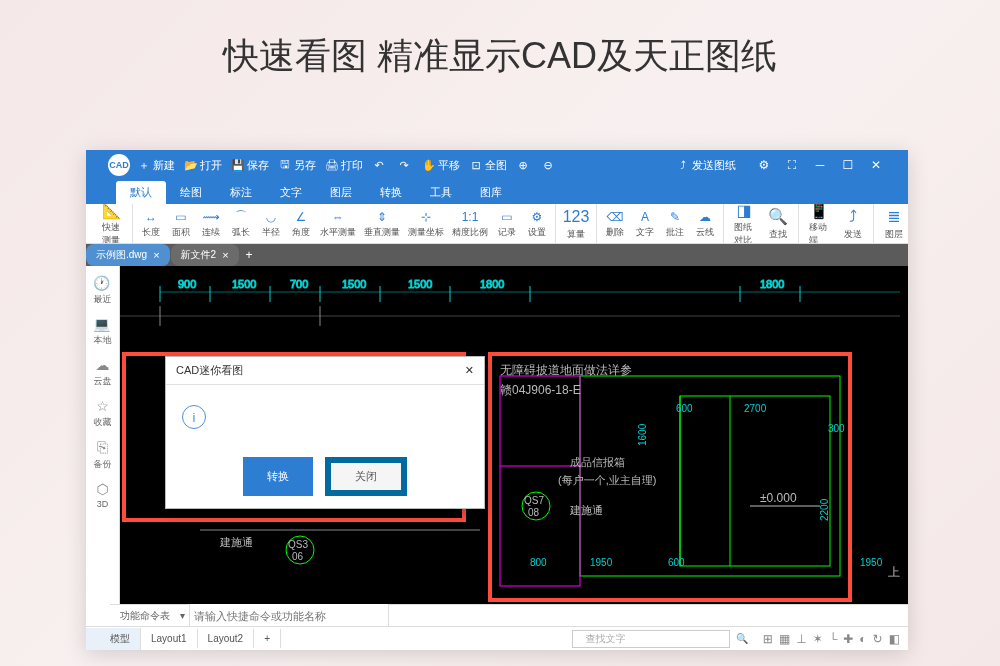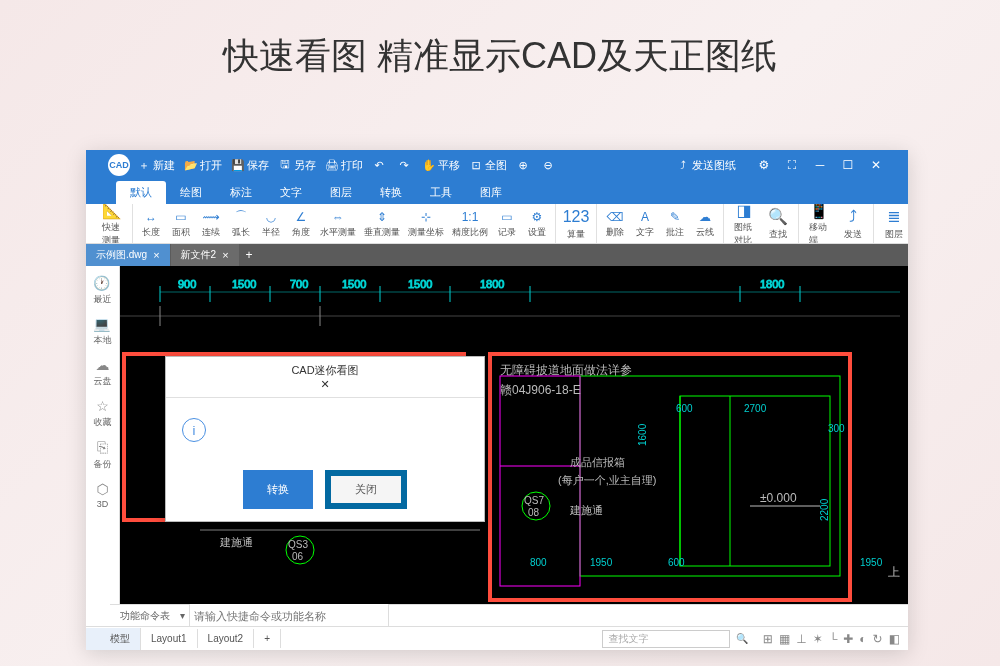--- a/index.html
+++ b/index.html
@@ -18,50 +18,50 @@
 .menubar .mtab.active { background: #fff; color: #2d7dd2; border-radius: 3px 3px 0 0; }
 .toolbar { background: #fff; border-bottom: 1px solid #ddd; height: 40px; display: flex; align-items: center; padding: 0 6px; font-size: 10px; color: #555; overflow: hidden; }
 .tool-group { display: flex; align-items: center; gap: 2px; border-right: 1px solid #e0e0e0; padding: 0 4px; height: 100%; }
 .tool-btn { display: flex; flex-direction: column; align-items: center; gap: 1px; padding: 2px 3px; cursor: pointer; min-width: 28px; }
 .tool-btn .ticon { width: 16px; height: 16px; display: flex; align-items: center; justify-content: center; color: #2d7dd2; font-size: 12px; }
 .tool-btn .tlabel { font-size: 9px; white-space: nowrap; }
 .tool-big { display: flex; flex-direction: column; align-items: center; padding: 2px 6px; cursor: pointer; }
 .tool-big .ticon { width: 20px; height: 20px; font-size: 16px; color: #2d7dd2; display: flex; align-items: center; justify-content: center; }
 .tool-big .tlabel { font-size: 9px; margin-top: 1px; }
 .tabs-row { background: #5b5b5b; height: 22px; display: flex; align-items: center; }
-.file-tab { background: #6b6b6b; color: #fff; font-size: 10px; padding: 4px 10px; margin-right: 1px; cursor: pointer; display: flex; align-items: center; gap: 6px; }
+.file-tab { background: #6b6b6b; color: #fff; font-size: 10px; padding: 4px 10px; margin-right: 1px; cursor: pointer; display: flex; align-items: center; gap: 6px; border-radius: 8px; }
 .file-tab.active { background: #5090d0; }
 .file-tab .close-x { font-size: 11px; cursor: pointer; }
 .add-tab { color: #fff; padding: 0 6px; cursor: pointer; font-size: 12px; }
 .workspace { flex: 1; display: flex; background: #000; position: relative; overflow: hidden; }
 .sidebar { width: 34px; background: #fff; border-right: 1px solid #ddd; display: flex; flex-direction: column; align-items: center; padding-top: 6px; gap: 4px; }
 .side-btn { width: 28px; padding: 3px 0; display: flex; flex-direction: column; align-items: center; gap: 2px; cursor: pointer; color: #666; font-size: 9px; }
 .side-btn .sicon { font-size: 14px; color: #888; }
 .canvas { flex: 1; position: relative; background: #000; overflow: hidden; }
 .canvas text, .canvas line, .canvas rect, .canvas circle, .canvas path { pointer-events: none; }
 .dim { stroke: #00d0d0; fill: #00d0d0; font-size: 11px; }
 .green-line { stroke: #0f0; stroke-width: 1; fill: none; }
 .magenta-line { stroke: #f0f; stroke-width: 1; fill: none; }
 .red-box { stroke: #ff4d3d; stroke-width: 4; fill: none; }
 .dialog { position: absolute; left: 45px; top: 90px; width: 320px; background: #fff; border: 1px solid #bbb; box-shadow: 0 4px 12px rgba(0,0,0,0.25); z-index: 10; }
-.dialog-title { background: #fff; border-bottom: 1px solid #e0e0e0; padding: 6px 10px; font-size: 11px; color: #333; display: flex; justify-content: space-between; align-items: center; flex-direction: column; }
+.dialog-title { background: #fff; border-bottom: 1px solid #e0e0e0; padding: 6px 10px; font-size: 11px; color: #333; display: flex; justify-content: space-between; align-items: center; }
 .dialog-body { padding: 20px 16px 16px; display: flex; align-items: flex-start; gap: 14px; }
 .info-icon { width: 24px; height: 24px; border: 1px solid #4a90e2; border-radius: 50%; color: #4a90e2; display: flex; align-items: center; justify-content: center; font-size: 13px; flex-shrink: 0; }
 .dialog-text { font-size: 11px; color: #555; line-height: 1.8; }
 .dialog-buttons { display: flex; justify-content: center; gap: 12px; padding: 12px; }
 .btn-primary { background: #2d7dd2; color: #fff; border: none; padding: 6px 24px; font-size: 11px; cursor: pointer; }
 .btn-secondary { background: #f5f5f5; color: #555; border: 6px solid #0369a1; padding: 6px 24px; font-size: 11px; cursor: pointer; }
 .statusbar { background: #fff; border-top: 1px solid #ddd; height: 22px; display: flex; align-items: center; font-size: 10px; color: #666; padding: 0 4px; margin-left: 24px; }
 .status-label { padding: 0 6px; }
 .status-input { flex: 0 0 200px; height: 33px; border: 1px solid #ddd; font-size: 11px; padding: 0 4px; color: #aaa; }
 .layout-bar { background: #fff; border-top: 1px solid #ddd; height: 24px; display: flex; align-items: center; font-size: 10px; color: #555; }
 .layout-tab { padding: 4px 10px; border-right: 1px solid #ddd; cursor: pointer; }
 .layout-tab.active { background: #e8f0fa; padding-left: 24px; }
 .layout-spacer { flex: 1; }
-.search-box { width: 128px; height: 18px; border: 1px solid #ccc; font-size: 10px; padding: 0 5px; color: #aaa; display: flex; align-items: center; }
+.search-box { width: 158px; height: 18px; border: 1px solid #ccc; font-size: 10px; padding: 0 12px; color: #aaa; display: flex; align-items: center; }
 .status-icons { display: flex; gap: 6px; padding: 0 8px; color: #888; font-size: 12px; }
 .status-icons span { cursor: pointer; }
 </style>
 </head>
 <body>
 
 <h1 class="page-title">快速看图  精准显示CAD及天正图纸</h1>
 
 <div class="app-window">
 

